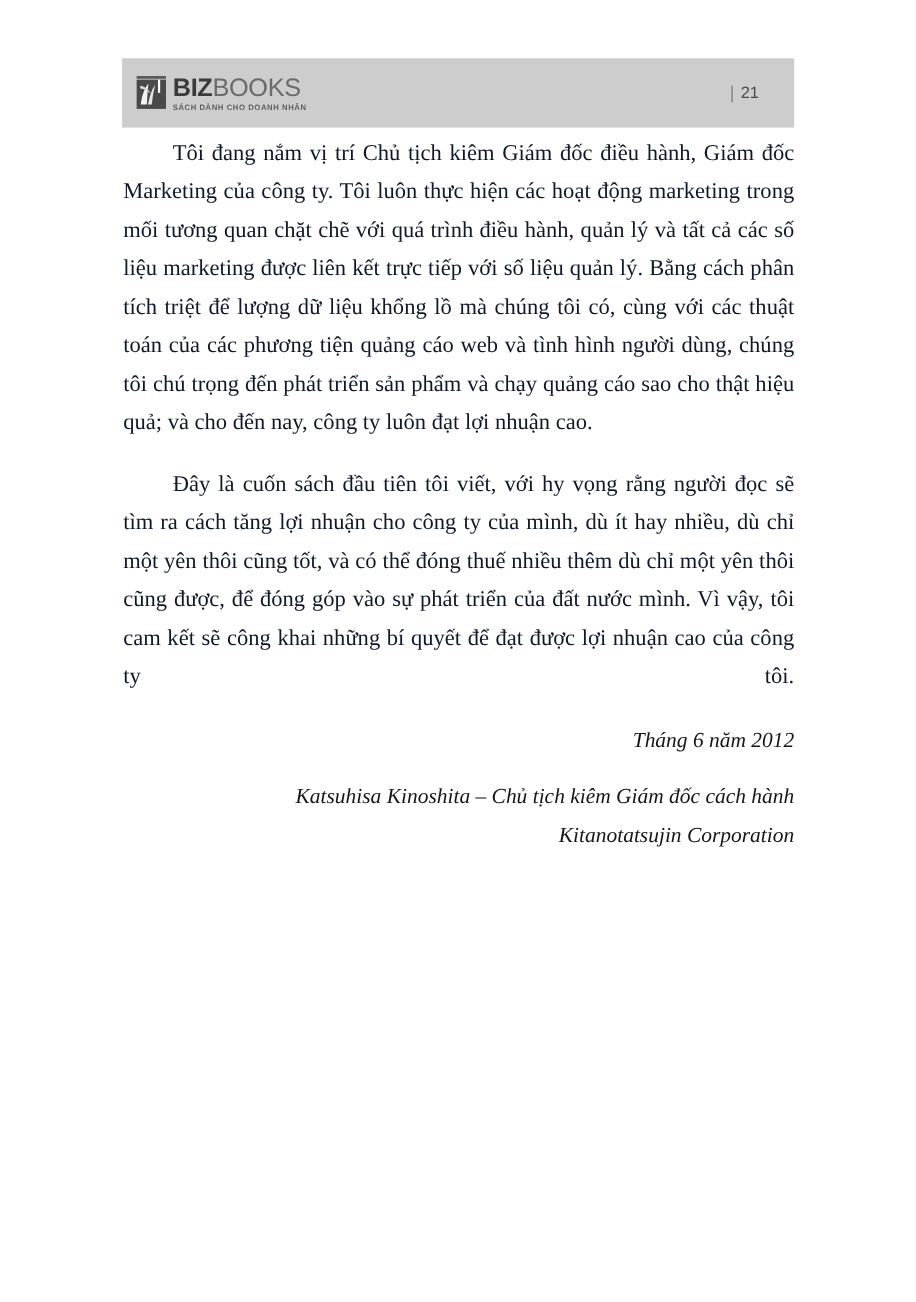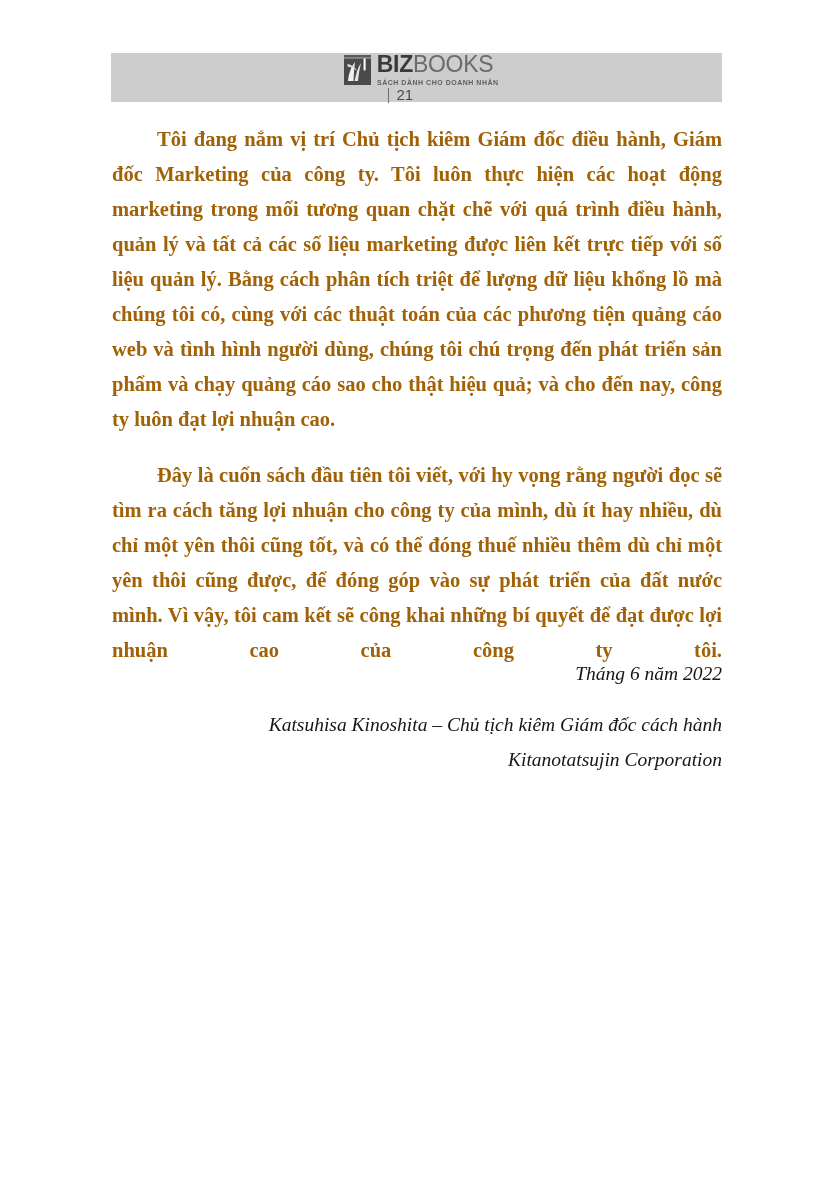--- a/index.html
+++ b/index.html
@@ -22,26 +22,25 @@
     width: 833px;
     height: 1184px;
   }
 
   
   .header-band {
     position: absolute;
     left: 111px;
     top: 53px;
     width: 611px;
-    height: 49px;
+    height: 63px;
     background: #cdcdcd;
     display: flex;
     align-items: center;
     justify-content: space-between;
-    flex-direction: column;
   }
 
   .brand {
     display: flex;
     align-items: center;
     padding-left: 13px;
     gap: 6px;
   }
 
   .brand-mark {
@@ -112,22 +111,21 @@
   }
 
   .para {
     margin: 0;
     font-size: 20.5px;
     line-height: 35px;
     text-align: justify;
     text-indent: 45px;
     text-justify: inter-word;
     hyphens: none;
-    color: #a16207;
-    font-weight: bold;
+    color: #0f172a;
   }
   .para + .para {
     margin-top: 21px;
   }
   .para:last-child::after {
     content: "";
     display: inline-block;
     width: 100%;
   }
 
@@ -181,18 +179,18 @@
       <span>21</span>
     </div>
   </div>
 
   <div class="content">
     <p class="para">Tôi đang nắm vị trí Chủ tịch kiêm Giám đốc điều hành, Giám đốc Marketing của công ty. Tôi luôn thực hiện các hoạt động marketing trong mối tương quan chặt chẽ với quá trình điều hành, quản lý và tất cả các số liệu marketing được liên kết trực tiếp với số liệu quản lý. Bằng cách phân tích triệt để lượng dữ liệu khổng lồ mà chúng tôi có, cùng với các thuật toán của các phương tiện quảng cáo web và tình hình người dùng, chúng tôi chú trọng đến phát triển sản phẩm và chạy quảng cáo sao cho thật hiệu quả; và cho đến nay, công ty luôn đạt lợi nhuận cao.</p>
     <p class="para">Đây là cuốn sách đầu tiên tôi viết, với hy vọng rằng người đọc sẽ tìm ra cách tăng lợi nhuận cho công ty của mình, dù ít hay nhiều, dù chỉ một yên thôi cũng tốt, và có thể đóng thuế nhiều thêm dù chỉ một yên thôi cũng được, để đóng góp vào sự phát triển của đất nước mình. Vì vậy, tôi cam kết sẽ công khai những bí quyết để đạt được lợi nhuận cao của công ty tôi.</p>
   </div>
 
   <div class="signature">
-    <span class="sig-date">Tháng 6 năm 2022</span>
+    <span class="sig-date">Tháng 6 năm 2012</span>
     <span class="sig-name">Katsuhisa Kinoshita – Chủ tịch kiêm Giám đốc cách hành</span>
     <span class="sig-company">Kitanotatsujin Corporation</span>
   </div>
 
 </div>
 
 </body></html>

